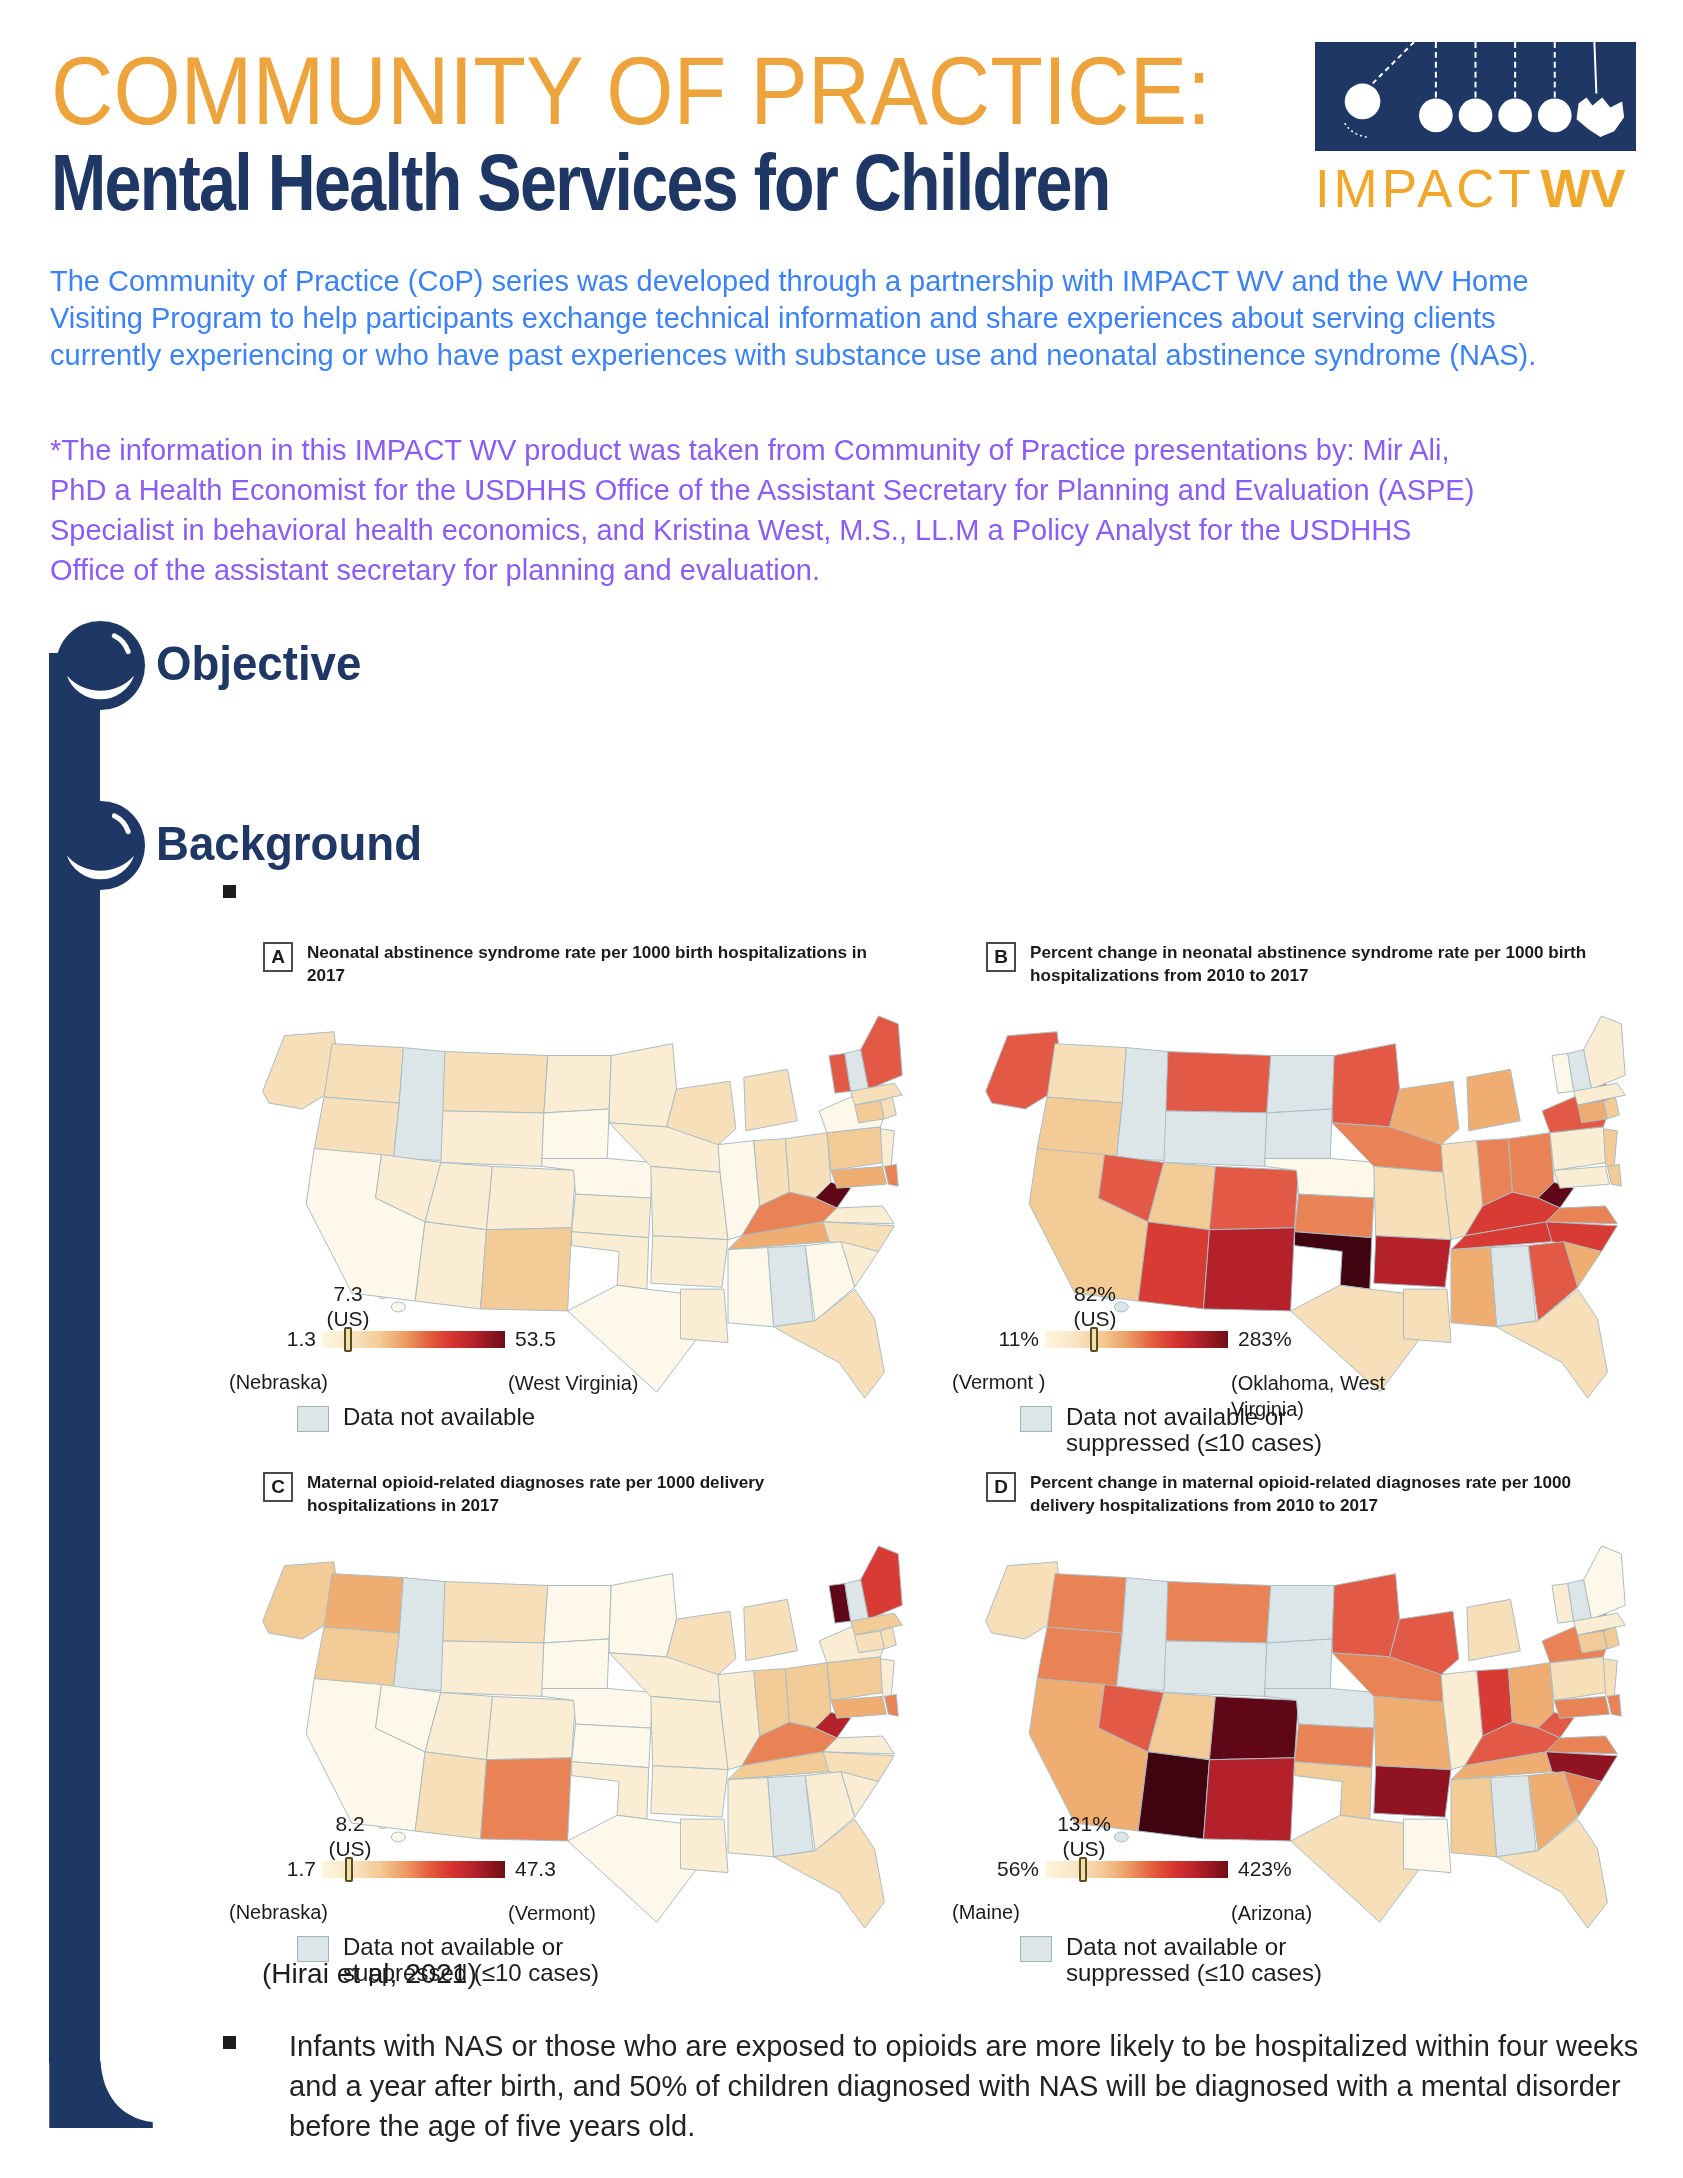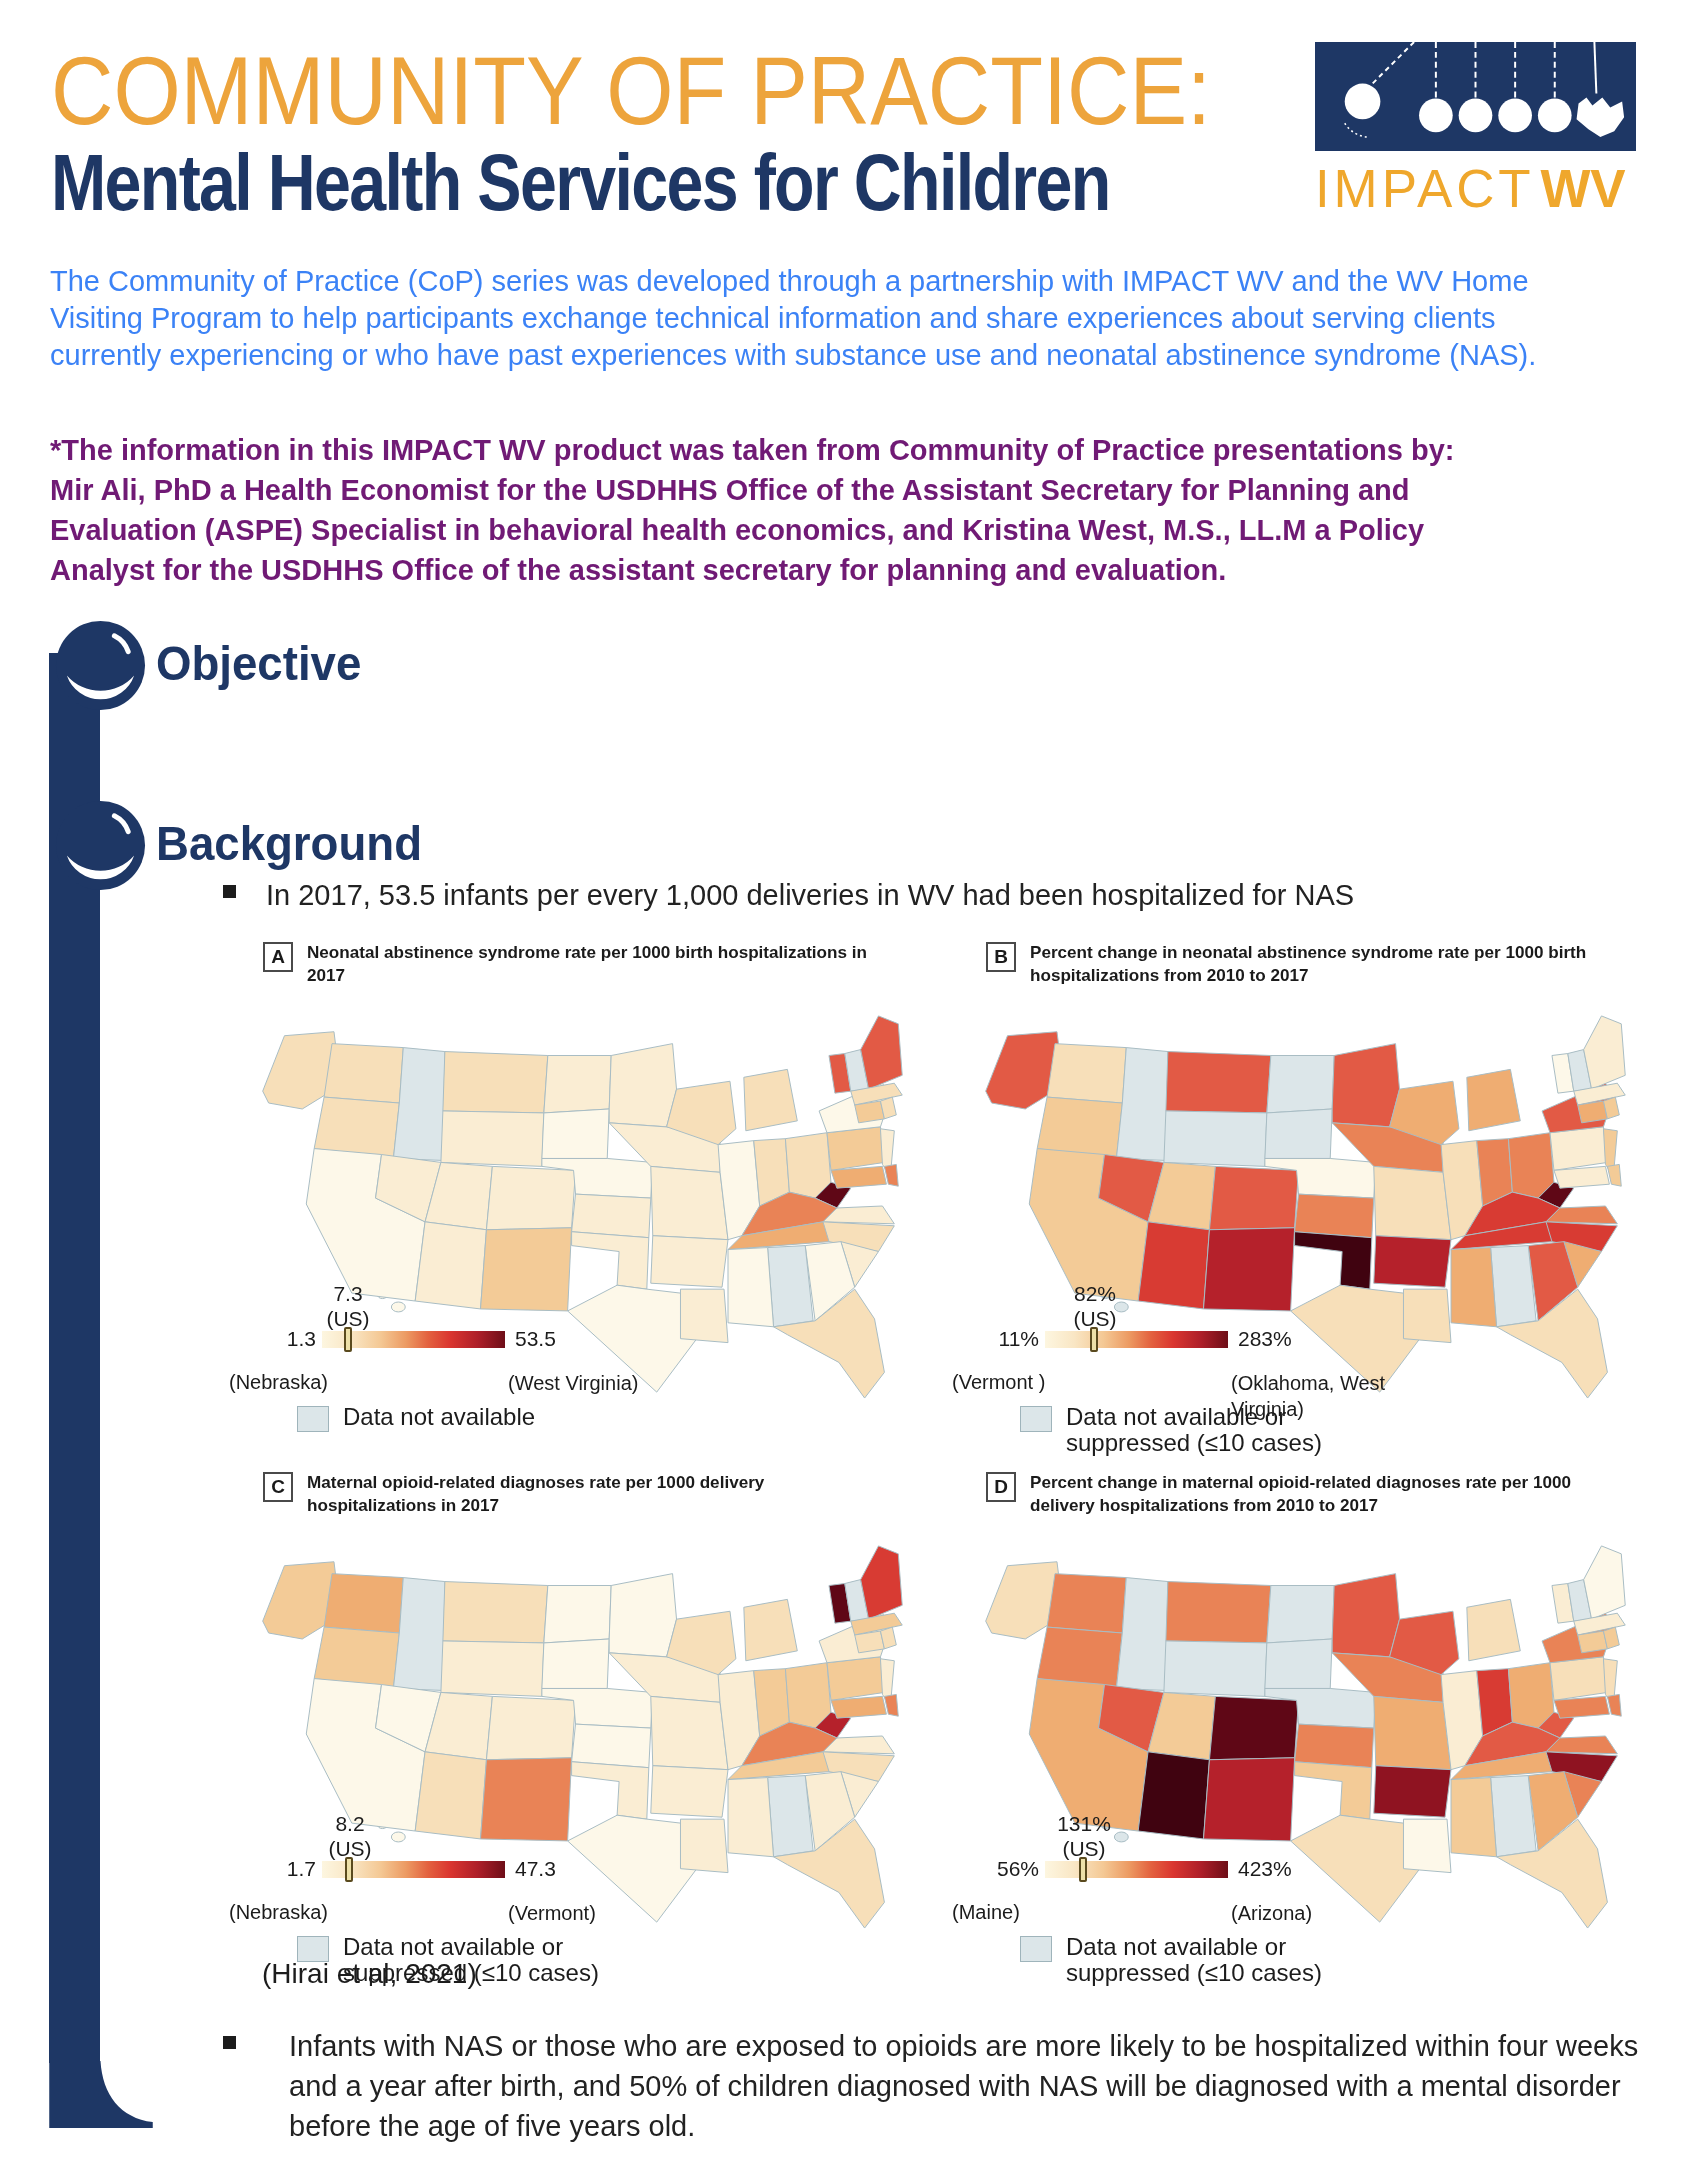--- a/index.html
+++ b/index.html
@@ -12,21 +12,21 @@
   .title2{position:absolute;left:51px;top:137px;font-size:79px;font-weight:700;color:#1E3765;
           letter-spacing:-2px;transform:scaleX(0.84);transform-origin:left top;white-space:nowrap;}
   .logo{position:absolute;left:1315px;top:42px;width:321px;}
   .logo-box{width:321px;height:109px;background:#1E3765;}
   .logo-text{display:flex;align-items:baseline;margin-top:6px;transform:scaleX(0.98);transform-origin:left top;}
   .logo-impact{font-size:54px;font-weight:400;color:#EFA72C;letter-spacing:4px;}
   .logo-wv{font-size:54px;font-weight:700;color:#EFA72C;letter-spacing:0px;margin-left:6px;}
 
   
   .p1{position:absolute;left:50px;top:263px;width:1510px;font-size:29px;line-height:37px;color:#3b82f6;}
-  .p2{position:absolute;left:50px;top:430px;width:1440px;font-size:29px;line-height:40px;font-weight:700;color:#701a75;}
+  .p2{position:absolute;left:50px;top:430px;width:1440px;font-size:29px;line-height:40px;font-weight:400;color:#8b5cf6;}
 
   
   .spine-bar{position:absolute;left:49px;top:653px;width:51px;height:1410px;background:#1E3765;}
   .spine-curve{position:absolute;left:49px;top:2061px;}
   .sphere{position:absolute;width:95px;height:95px;}
   .sphere-obj{left:53px;top:618px;}
   .sphere-bg{left:53px;top:798px;}
 
   
   .sec-head{position:absolute;left:156px;font-size:48px;font-weight:700;color:#1E3765;
@@ -122,21 +122,20 @@
     <circle cx="48" cy="48" r="45" fill="#1E3765"></circle>
     <path d="M14,58 A36,36 0 0 0 82,58 A45,45 0 0 1 14,58 Z" fill="#fff"></path>
     <path d="M62,18 a28,28 0 0 1 14,16" stroke="#fff" stroke-width="5" fill="none" stroke-linecap="round"></path>
   </svg>
 
   <div class="sec-head obj-head">Objective</div>
   <div class="sec-head bg-head">Background</div>
 
   <div class="bullet-row b1">
     <div class="bullet-sq"></div>
-    <div class="bullet-text">In 2017, 53.5 infants per every 1,000 deliveries in WV had been hospitalized for NAS</div>
   </div>
 
   <div class="figures">
 
     <div class="figure-panel">
       <div class="fig-title-row">
         <div class="fig-letter">A</div>
         <div class="fig-title">Neonatal abstinence syndrome rate per 1000 birth hospitalizations in 2017</div>
       </div>
       <div class="map-wrap">

